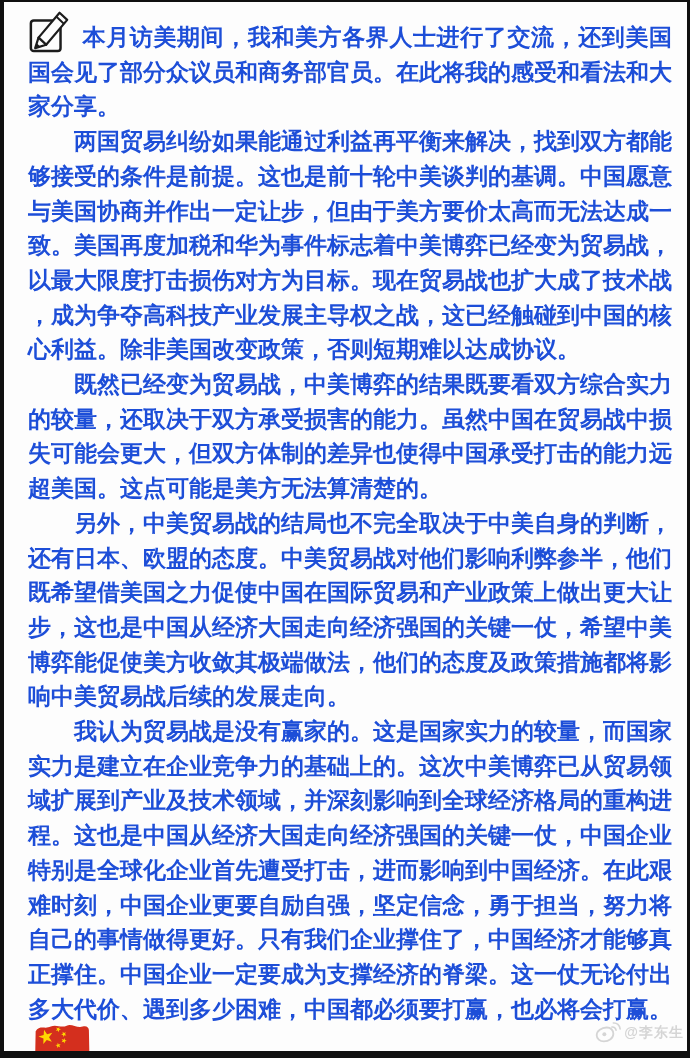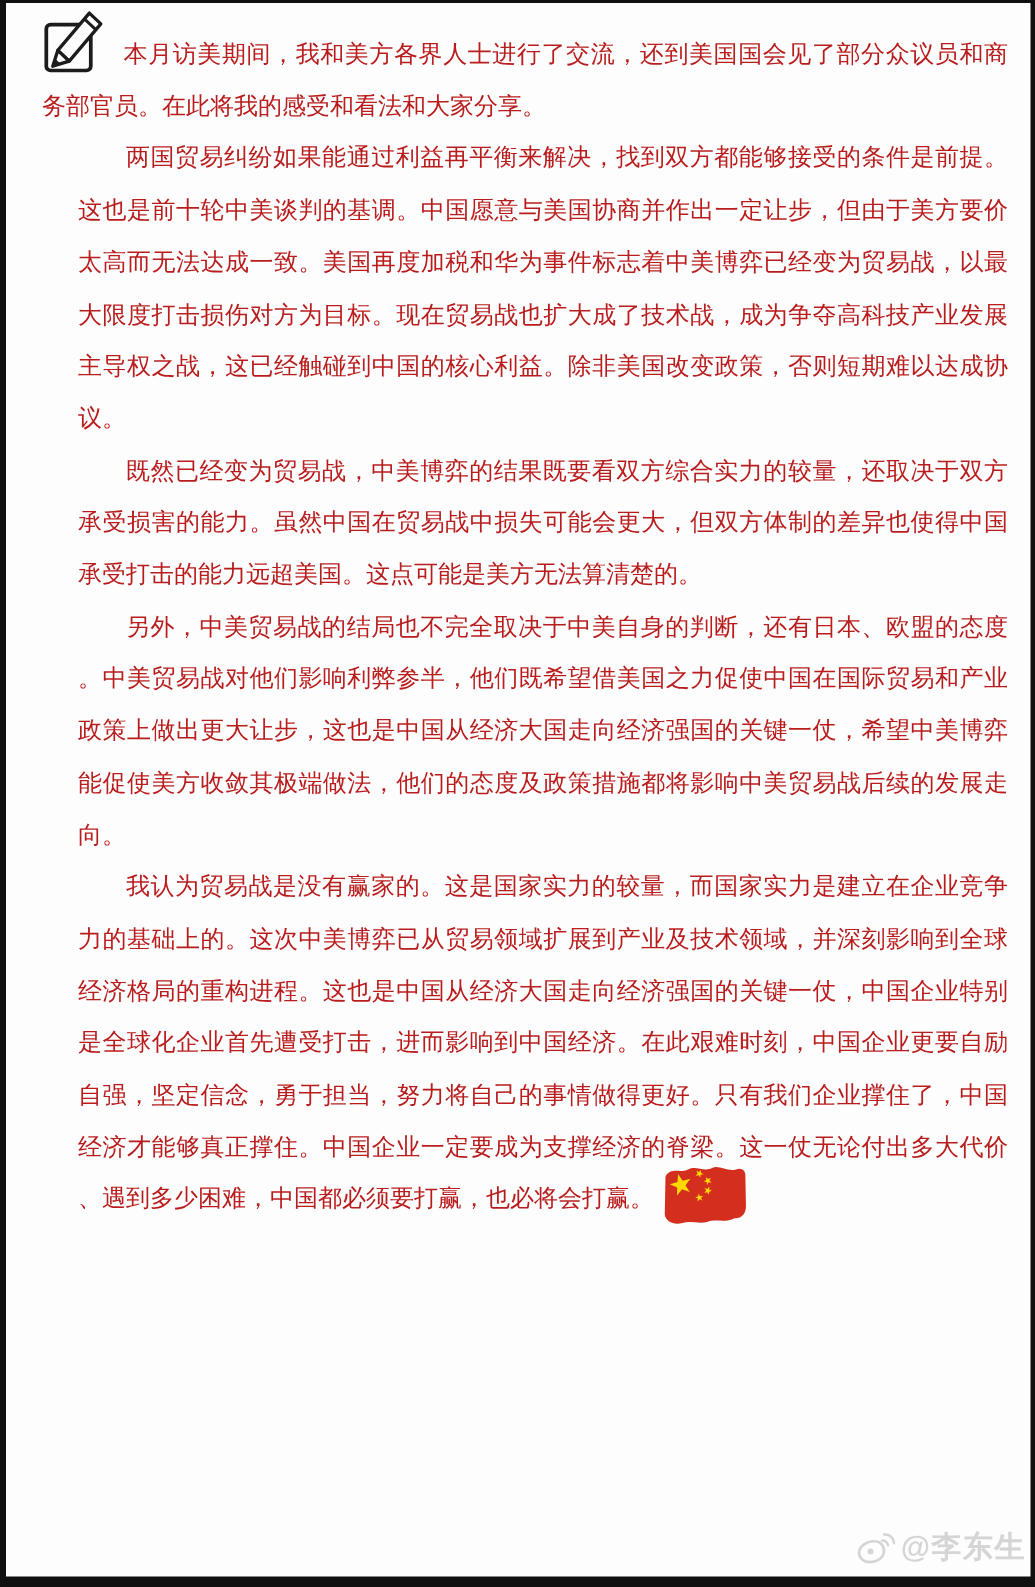--- a/index.html
+++ b/index.html
@@ -16,31 +16,31 @@
   }
   .content{
     position:relative;
     z-index:2;
     box-sizing:border-box;
     padding:18px 15px 0 24px;
     width:100%;
   }
   .para{
     margin:0;
-    font-size:16px;
+    font-size:23px;
     line-height:34.7px;
-    font-weight:400;
-    color:#b91c1c;
+    font-weight:700;
+    color:#1d4ed8;
     text-align:justify;
     text-align-last:left;
     word-break:break-all;
     line-break:anywhere;
     letter-spacing:0;
   }
-  .para.indent{ text-indent:2em;margin-left:24px; }
+  .para.indent{ text-indent:2em; }
   
   .compose-wrap{
     display:inline-block;
     width:54px;height:2px;
     position:relative;
     vertical-align:baseline;
   }
   .compose-wrap svg{
     position:absolute;left:0;bottom:-9px;
     width:44px;height:50px;
@@ -56,21 +56,21 @@
     width:64px;height:47px;
   }
   .watermark{
     position:absolute;
     z-index:1;
     right:3px;bottom:7px;
     display:flex;
     align-items:center;
     gap:3px;
     color:#d5d5d5;
-    font-size:20px;
+    font-size:14px;
     font-weight:600;
     letter-spacing:1px;
     line-height:1;
   }
   .watermark svg{width:27px;height:24px;display:block;}
 </style>
 </head>
 <body>
 
 <div class="page">

